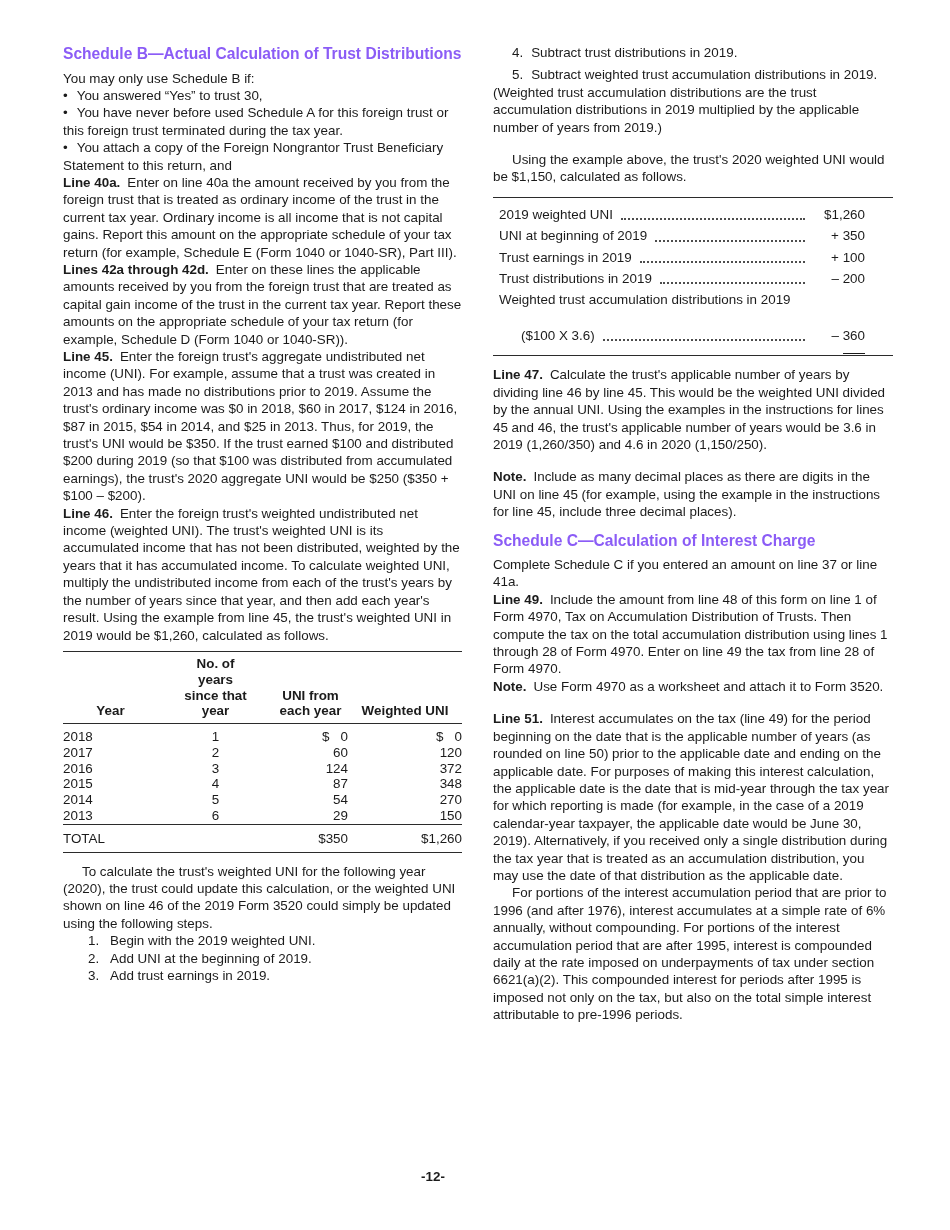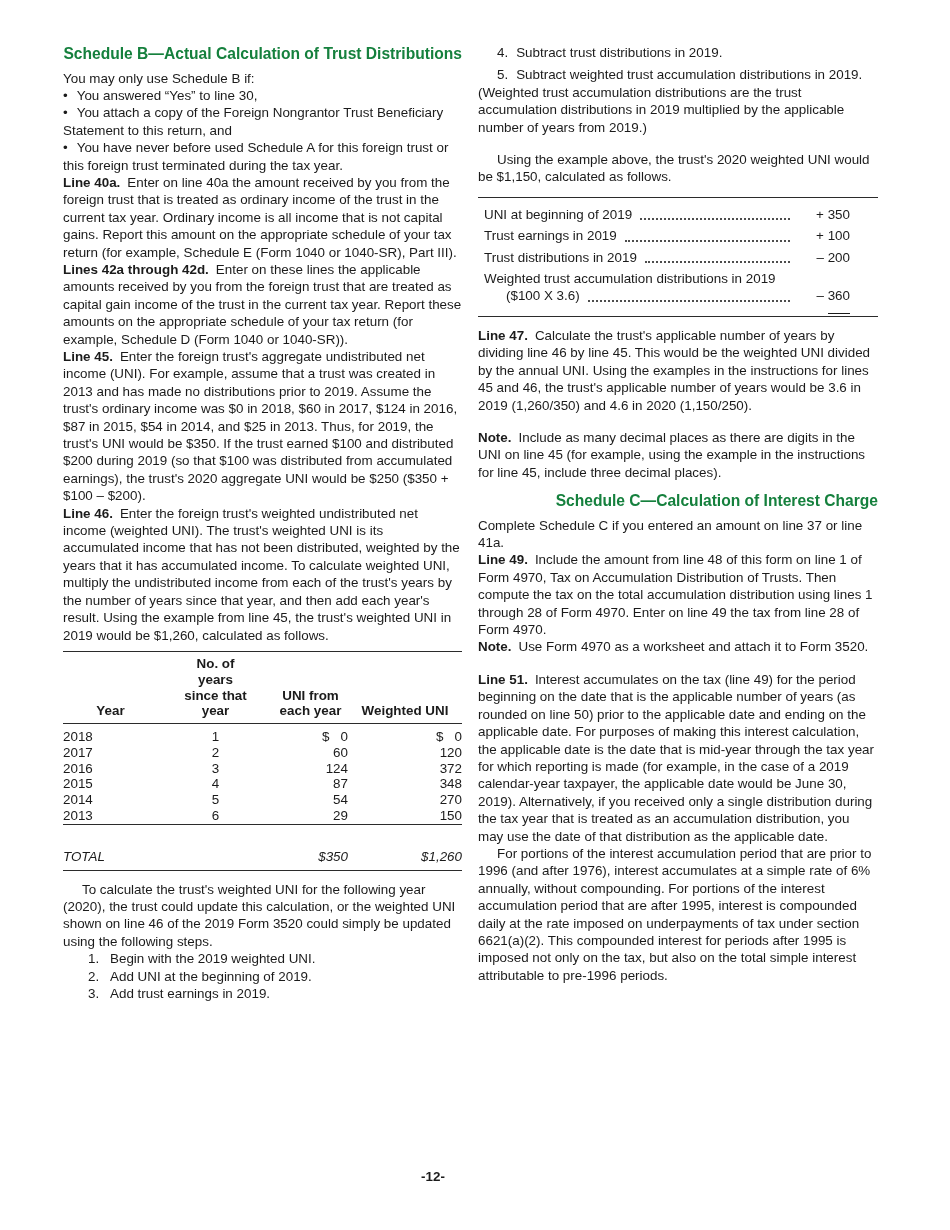--- a/index.html
+++ b/index.html
@@ -3,22 +3,22 @@
 <meta charset="utf-8">
 <style>
   html,body{margin:0;padding:0;}
   body{
     width:950px;height:1230px;background:#ffffff;color:#1b1b1b;
     font-family:"Liberation Sans",sans-serif;font-size:13.4px;line-height:17.4px;
     position:relative;overflow:hidden;
   }
   .col{position:absolute;top:44px;}
   .col-left{left:63px;width:399px;}
-  .col-right{left:478px;width:400px;}
-  h2{font-size:15.6px;line-height:19.5px;font-weight:bold;margin:0 0 6px 0;color:#15803d;text-align:right;}
+  .col-right{left:493px;width:400px;}
+  h2{font-size:15.6px;line-height:19.5px;font-weight:bold;margin:0 0 6px 0;color:#8b5cf6;}
   p{margin:0;}
   .para{}
   .para-lg{margin-top:15px;}
   .para-xl{margin-top:10px;}
   .lead{font-weight:bold;margin-right:7px;}
   .indent{text-indent:19px;}
   .bullet-glyph{margin-right:9px;}
   .step-l{margin-top:0;padding-left:25px;}
   .step-l .num{display:inline-block;min-width:22px;font-weight:normal;}
   .step-r{text-indent:19px;}
@@ -30,44 +30,44 @@
   table.t1 th{font-weight:bold;vertical-align:bottom;white-space:pre-line;line-height:15.8px;padding:4px 0 4px;border-bottom:1.5px solid #2b2b2b;text-align:center;}
   table.t1 td{line-height:15.8px;padding:0;white-space:pre;}
   table.t1 tbody tr:first-child td{padding-top:5px;}
   table.t1 tbody tr:last-child td{padding-bottom:5px;}
   .w1{width:95px;} .w2{width:115px;} .w3{width:75px;} .w4{width:114px;}
   td.c1{text-align:left;padding-left:5px;}
   td.c2{text-align:center;}
   td.c3{text-align:right;padding-right:10px;}
   td.c4{text-align:right;padding-right:28px;}
   th.h4{padding-right:14px;text-align:right;}
-  tr.total td{border-top:1.5px solid #2b2b2b;padding-top:24px;padding-bottom:7px;font-style:italic;}
+  tr.total td{border-top:1.5px solid #2b2b2b;padding-top:6px;padding-bottom:7px;}
 
   
   .calc-table{margin-top:11px;border-top:1.5px solid #2b2b2b;border-bottom:1.5px solid #2b2b2b;padding:8px 0 11px 0;}
   .crow{display:flex;margin-top:4px;}
   .crow:first-child{margin-top:0;}
   .clabel{white-space:nowrap;padding-left:6px;}
   .clabel2{white-space:nowrap;padding-left:28px;}
   .cleader{flex:1 1 auto;border-bottom:2px dotted #4d4d4d;margin:0 8px 3px 8px;}
   .cval{flex:0 0 auto;width:52px;text-align:right;margin-right:28px;white-space:nowrap;}
   .unum{border-bottom:1.4px solid #1b1b1b;padding-bottom:10px;}
-  .crow2{display:flex;margin-top:0;}
+  .crow2{display:flex;margin-top:18px;}
 
   .footer{position:absolute;left:0;width:866px;top:1168px;text-align:center;font-weight:bold;}
 </style>
 </head>
 <body>
 
 <div class="col col-left">
   <h2>Schedule B—Actual Calculation of Trust Distributions</h2>
   <p>You may only use Schedule B if:</p>
-  <p><span class="bullet-glyph">•</span><span>You answered “Yes” to line 30,</span></p>
+  <p><span class="bullet-glyph">•</span><span>You answered “Yes” to trust 30,</span></p>
+  <p><span class="bullet-glyph">•</span><span>You have never before used Schedule A for this foreign trust or this foreign trust terminated during the tax year.</span></p>
   <p><span class="bullet-glyph">•</span><span>You attach a copy of the Foreign Nongrantor Trust Beneficiary Statement to this return, and</span></p>
-  <p><span class="bullet-glyph">•</span><span>You have never before used Schedule A for this foreign trust or this foreign trust terminated during the tax year.</span></p>
 
   <p class="para"><span class="lead">Line 40a.</span><span>Enter on line 40a the amount received by you from the foreign trust that is treated as ordinary income of the trust in the current tax year. Ordinary income is all income that is not capital gains. Report this amount on the appropriate schedule of your tax return (for example, Schedule E (Form 1040 or 1040-SR), Part III).</span></p>
   <p class="para"><span class="lead">Lines 42a through 42d.</span><span>Enter on these lines the applicable amounts received by you from the foreign trust that are treated as capital gain income of the trust in the current tax year. Report these amounts on the appropriate schedule of your tax return (for example, Schedule D (Form 1040 or 1040-SR)).</span></p>
   <p class="para"><span class="lead">Line 45.</span><span>Enter the foreign trust's aggregate undistributed net income (UNI). For example, assume that a trust was created in 2013 and has made no distributions prior to 2019. Assume the trust's ordinary income was $0 in 2018, $60 in 2017, $124 in 2016, $87 in 2015, $54 in 2014, and $25 in 2013. Thus, for 2019, the trust's UNI would be $350. If the trust earned $100 and distributed $200 during 2019 (so that $100 was distributed from accumulated earnings), the trust's 2020 aggregate UNI would be $250 ($350 + $100 – $200).</span></p>
   <p class="para"><span class="lead">Line 46.</span><span>Enter the foreign trust's weighted undistributed net income (weighted UNI). The trust's weighted UNI is its accumulated income that has not been distributed, weighted by the years that it has accumulated income. To calculate weighted UNI, multiply the undistributed income from each of the trust's years by the number of years since that year, and then add each year's result. Using the example from line 45, the trust's weighted UNI in 2019 would be $1,260, calculated as follows.</span></p>
 
   <table class="t1">
     <thead>
       <tr>
         <th class="w1">Year</th>
@@ -133,20 +133,25 @@
 </div>
 
 <div class="col col-right">
   <p class="step-r"><span class="num">4.</span><span>Subtract trust distributions in 2019.</span></p>
   <p class="step-r"><span class="num">5.</span><span>Subtract weighted trust accumulation distributions in 2019. (Weighted trust accumulation distributions are the trust accumulation distributions in 2019 multiplied by the applicable number of years from 2019.)</span></p>
 
   <p class="para-lg indent">Using the example above, the trust's 2020 weighted UNI would be $1,150, calculated as follows.</p>
 
   <div class="calc-table">
     <div class="crow">
+      <span class="clabel">2019 weighted UNI</span>
+      <span class="cleader"></span>
+      <span class="cval">$1,260</span>
+    </div>
+    <div class="crow">
       <span class="clabel">UNI at beginning of 2019</span>
       <span class="cleader"></span>
       <span class="cval">+ 350</span>
     </div>
     <div class="crow">
       <span class="clabel">Trust earnings in 2019</span>
       <span class="cleader"></span>
       <span class="cval">+ 100</span>
     </div>
     <div class="crow">

